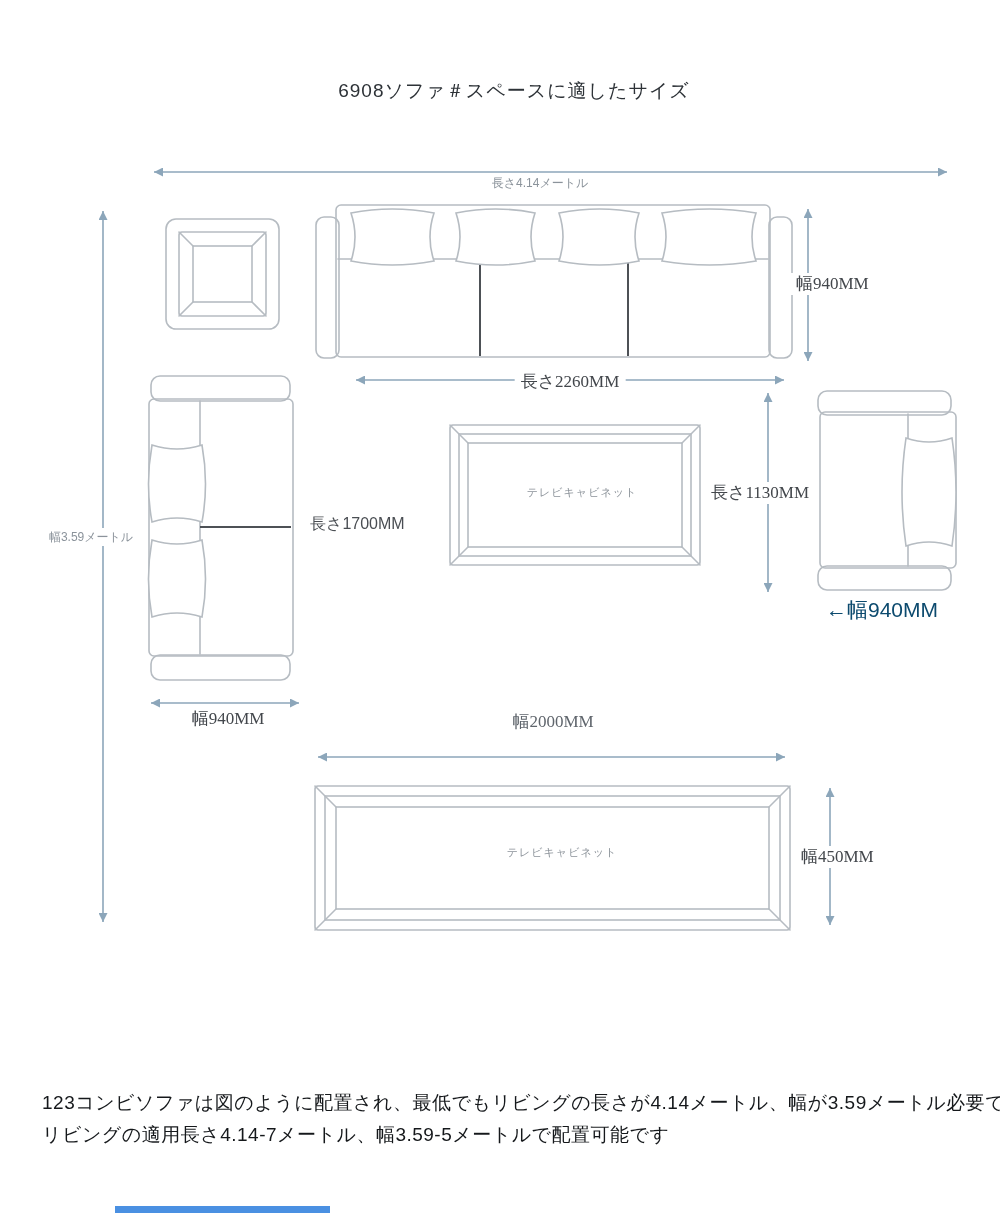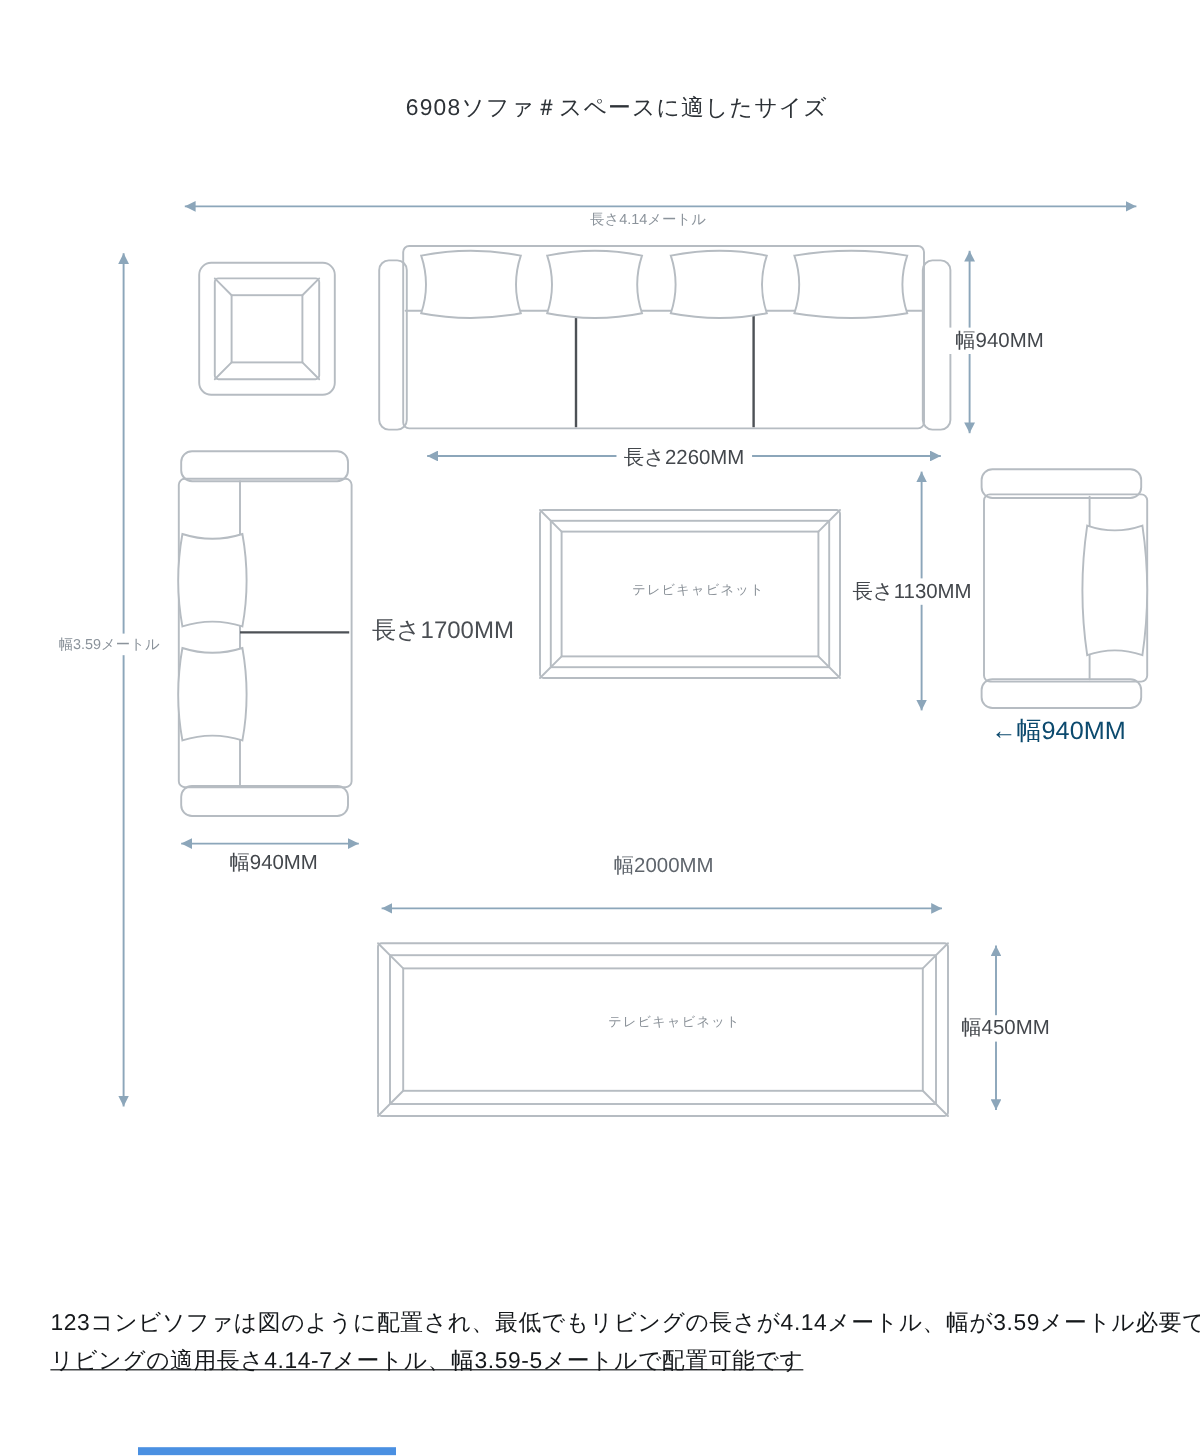--- a/index.html
+++ b/index.html
@@ -11,22 +11,22 @@
   .plan-svg { position:absolute; left:0; top:0; }
   .furn { stroke:#b6bcc2; fill:none; stroke-width:1.6; stroke-linecap:round; }
   .furn-fill { stroke:#b6bcc2; fill:#ffffff; stroke-width:1.6; }
   .furn-dark { stroke:#4d5156; fill:none; stroke-width:2; }
   .dim-line { stroke:#8ca6ba; fill:none; stroke-width:1.6; }
 
   .lbl { position:absolute; white-space:nowrap; line-height:1.2;padding-left:14px; }
   .center { transform:translateX(-50%); }
   .title { width:100%; text-align:center; font-size:19px; color:#2d3237; letter-spacing:1px; }
   .dim-s { font-size:12px; color:#8b939b; background:#ffffff; padding:2px 9px; }
-  .dim-m { font-size:17px; color:#43474c; background:#ffffff; padding:1px 6px; }
-  .dim-m2 { font-size:20px; color:#4a4e53; background:#ffffff; padding:1px 4px; }
+  .dim-m { font-size:17px; color:#43474c; background:#ffffff; padding:1px 6px;font-family:Liberation Serif, serif; }
+  .dim-m2 { font-size:16px; color:#4a4e53; background:#ffffff; padding:1px 4px; }
   .dim-l { font-size:21px; color:#0c4a6e; }
   .obj-lbl { font-size:11px; color:#8b9299; letter-spacing:1px; }
   .note { font-size:19px; color:#15181b; letter-spacing:0.5px; }
   .accent-bar { position:absolute; left:115px; top:1206px; width:215px; height:7px; background:#4a90e2; }
 </style>
 </head>
 <body>
 
 <div class="canvas">
 
@@ -128,16 +128,16 @@
   <div class="lbl dim-m center" style="left:760px; top:482px;">長さ1130MM</div>
   <div class="lbl dim-l" style="left:812px; top:597px;">←幅940MM</div>
 
   <div class="lbl dim-m center" style="left:553px; top:711px; color:#5f656c;">幅2000MM</div>
   <div class="lbl dim-m" style="left:795px; top:846px;">幅450MM</div>
 
   <div class="lbl obj-lbl center" style="left:575px; top:486px;">テレビキャビネット</div>
   <div class="lbl obj-lbl center" style="left:555px; top:846px;">テレビキャビネット</div>
 
   <div class="lbl note" style="left:28px; top:1065px;margin-top:27px;">123コンビソファは図のように配置され、最低でもリビングの長さが4.14メートル、幅が3.59メートル必要で</div>
-  <div class="lbl note" style="left:28px; top:1124px;text-decoration:underline;">リビングの適用長さ4.14-7メートル、幅3.59-5メートルで配置可能です</div>
+  <div class="lbl note" style="left:28px; top:1124px;">リビングの適用長さ4.14-7メートル、幅3.59-5メートルで配置可能です</div>
 
   <div class="accent-bar"></div>
 </div>
 
 </body></html>

